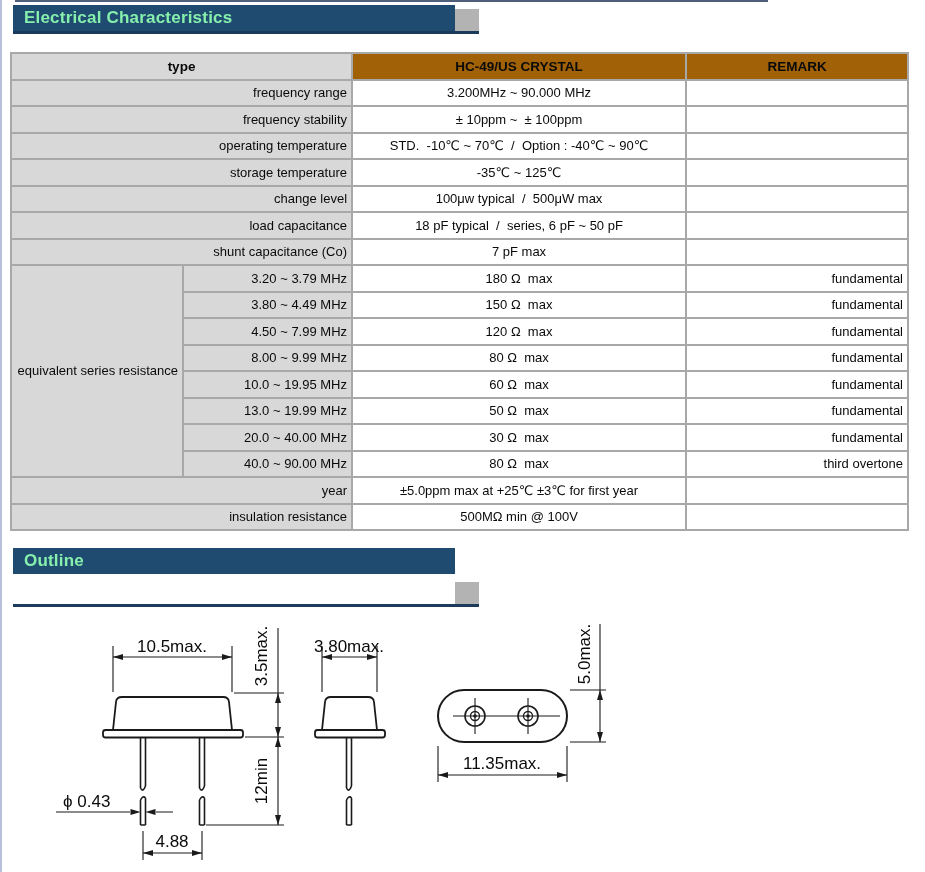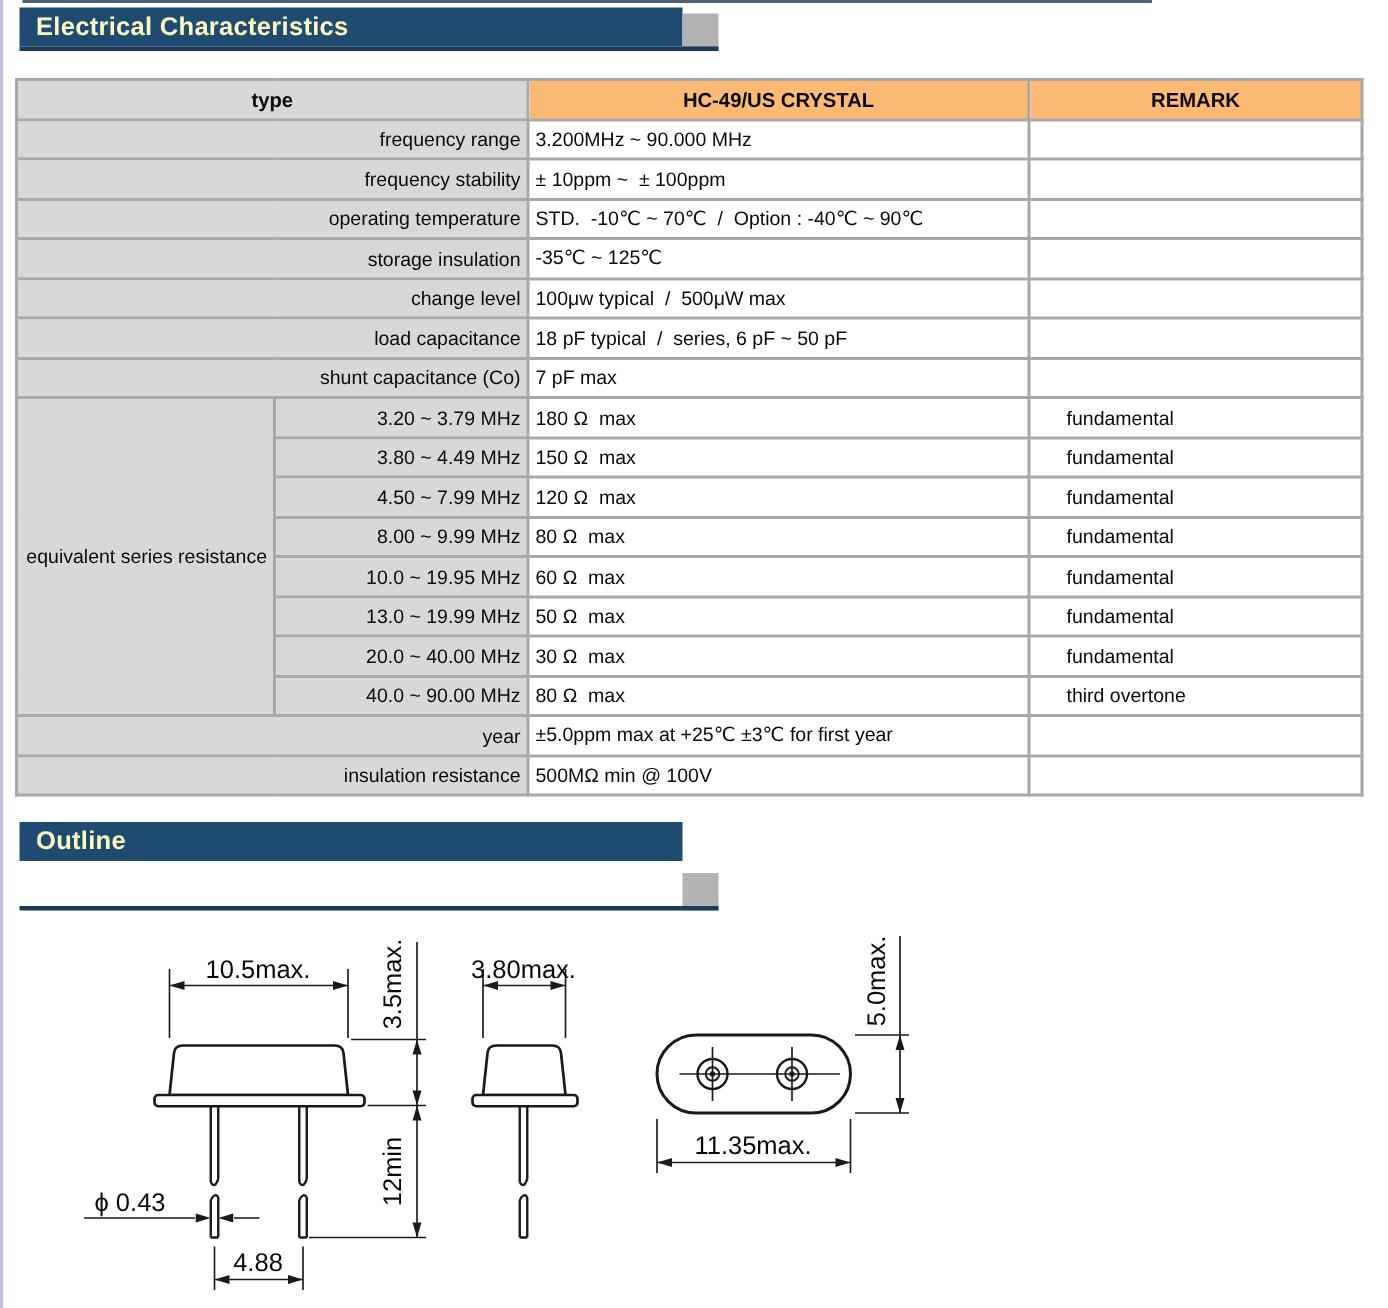--- a/index.html
+++ b/index.html
@@ -3,40 +3,40 @@
 <meta charset="utf-8">
 <style>
   html,body{margin:0;padding:0;background:#fff;}
   .page{position:relative;width:925px;height:872px;background:var(--page-bg);
         font-family:"Liberation Sans","DejaVu Sans",sans-serif;overflow:hidden;}
 
   .top-edge{position:absolute;left:15px;top:0;width:753px;height:2px;background:var(--top-edge);}
   .left-edge{position:absolute;left:0;top:0;width:2px;height:872px;background:var(--left-edge);}
 
   .banner{position:absolute;left:13px;width:442px;height:26px;background:var(--banner);
-          color:#fef9c3;font-weight:bold;font-size:17px;line-height:26px;
+          color:#86efac;font-weight:bold;font-size:17px;line-height:26px;
           padding-left:11px;box-sizing:border-box;letter-spacing:0.2px;}
   .ec-banner{top:5px;} .outline-banner{top:548px;}
   .banner-shadow{position:absolute;left:455px;width:24px;height:25px;background:var(--banner-shadow);}
   .ec-shadow{top:9px;} .outline-shadow{top:582px;}
   .banner-underline{position:absolute;left:13px;width:466px;height:3px;background:var(--banner-underline);}
   .ec-underline{top:31px;} .outline-underline{top:604px;}
 
   .spec-table{position:absolute;left:10px;top:52px;width:897px;height:477px;
               border-collapse:collapse;table-layout:fixed;font-size:13px;color:#0a0a0a;
               border:2px solid var(--outer-border);}
   .spec-table th,.spec-table td{border:2px solid var(--grid-line);overflow:hidden;
               white-space:nowrap;padding:0 4px;box-sizing:border-box;}
   .spec-table tr{height:26.5px;}
-  .spec-table th{font-size:13.5px;font-weight:bold;text-align:center;background:#fdba74;}
+  .spec-table th{font-size:13.5px;font-weight:bold;text-align:center;background:#a16207;}
   .spec-table th.th-type{background:var(--label-cell-bg);}
   td.lbl,td.sub{background:var(--label-cell-bg);text-align:right;}
   td.group{white-space:normal;line-height:1.3;}
-  td.val{background:#fff;text-align:left;}
-  td.rem{background:#fff;text-align:left;padding-left:24px;}
+  td.val{background:#fff;text-align:center;}
+  td.rem{background:#fff;text-align:right;padding-left:24px;}
 
   .note{position:absolute;top:531px;right:18px;font-size:17px;color:#101010;}
 
   .outline-svg{position:absolute;left:30px;top:610px;}
   .part{fill:#fff;stroke:var(--drawing-line);stroke-width:1.8;stroke-linejoin:round;}
   .lead{fill:none;stroke:var(--drawing-line);stroke-width:1.6;}
   .dim{fill:none;stroke:var(--drawing-line);stroke-width:1.1;}
   .arr{fill:var(--drawing-line);stroke:none;}
   .dtxt{fill:#0a0a0a;font-family:"Liberation Sans","DejaVu Sans",sans-serif;font-size:17px;}
 </style>
@@ -78,21 +78,21 @@
           <td class="lbl" colspan="2">frequency stability</td>
           <td class="val">± 10ppm ~&nbsp; ± 100ppm</td>
           <td class="rem"></td>
         </tr>
         <tr>
           <td class="lbl" colspan="2">operating temperature</td>
           <td class="val">STD.&nbsp; -10℃ ~ 70℃&nbsp; /&nbsp; Option : -40℃ ~ 90℃</td>
           <td class="rem"></td>
         </tr>
         <tr>
-          <td class="lbl" colspan="2">storage insulation</td>
+          <td class="lbl" colspan="2">storage temperature</td>
           <td class="val">-35℃ ~ 125℃</td>
           <td class="rem"></td>
         </tr>
         <tr>
           <td class="lbl" colspan="2">change level</td>
           <td class="val">100μw typical&nbsp; /&nbsp; 500μW max</td>
           <td class="rem"></td>
         </tr>
         <tr>
           <td class="lbl" colspan="2">load capacitance</td>

